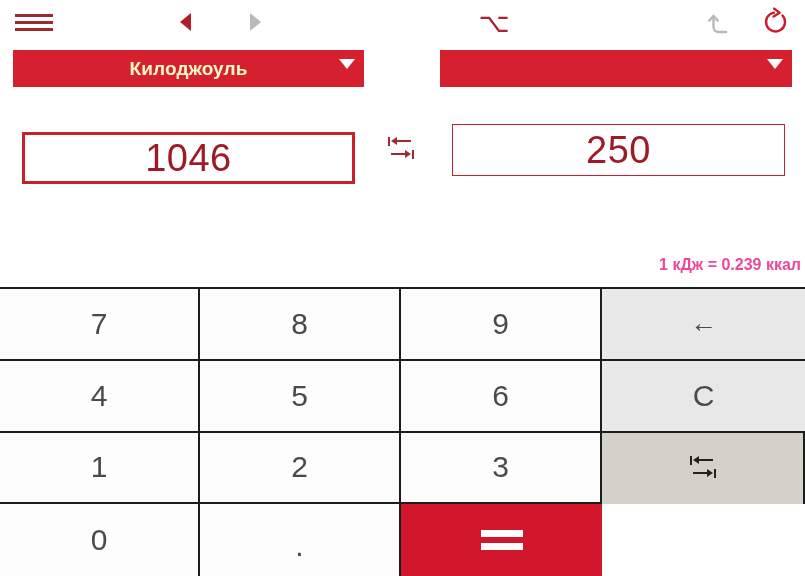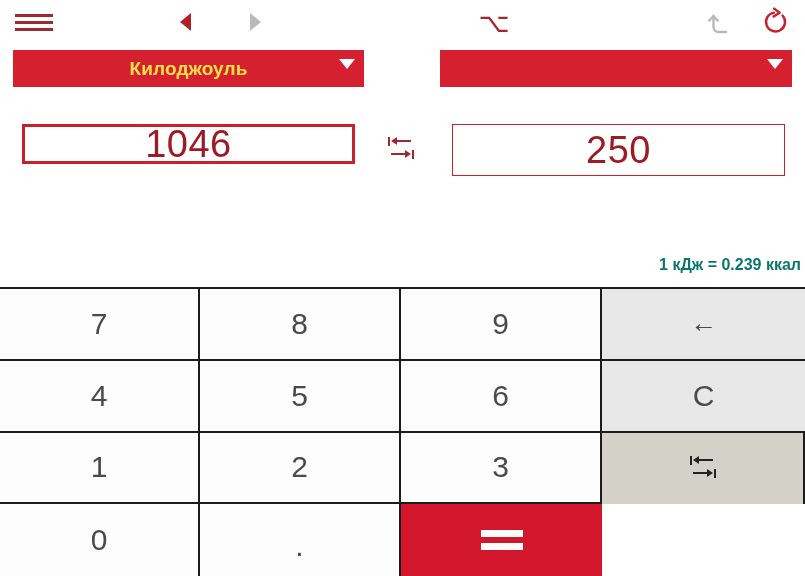--- a/index.html
+++ b/index.html
@@ -64,21 +64,21 @@
   
   .dropdown {
     position: absolute;
     height: 37px;
     background: #d4202f;
     display: flex;
     align-items: center;
     justify-content: center;
   }
   .dropdown .dd-label {
-    color: #fde047;
+    color: #fef9c3;
     font-size: 19px;
     font-weight: bold;
     letter-spacing: .1px;
   }
   .dropdown .dd-caret {
     position: absolute;
     right: 9px;
     top: 9px;
     width: 0; height: 0;
     border-left: 8px solid transparent;
@@ -97,21 +97,21 @@
     justify-content: center;
     box-sizing: border-box;
   }
   .field .fv {
     color: #9e1b26;
     font-size: 38px;
     font-weight: normal;
     letter-spacing: .5px;
   }
   #field-left {
-    left: 22px; top: 124px; width: 333px; height: 40px;
+    left: 22px; top: 132px; width: 333px; height: 52px;
     border: 3px solid #c8202c;
     text-align: center;
   }
   #field-right {
     left: 452px; top: 124px; width: 333px; height: 52px;
     border: 1.5px solid #c8202c;
   }
 
   
   .swap-icon {
@@ -156,21 +156,21 @@
   #swap-middle {
     position: absolute;
     left: 388px; top: 134px;
   }
 
   
   #ratio {
     position: absolute;
     right: 4px;
     top: 256px;
-    color: #0f766e;
+    color: #ec4899;
     font-size: 16px;
     font-weight: bold;
     white-space: nowrap;
   }
 
   
   .keypad {
     position: absolute;
     left: 0; top: 287px;
     width: 805px;

